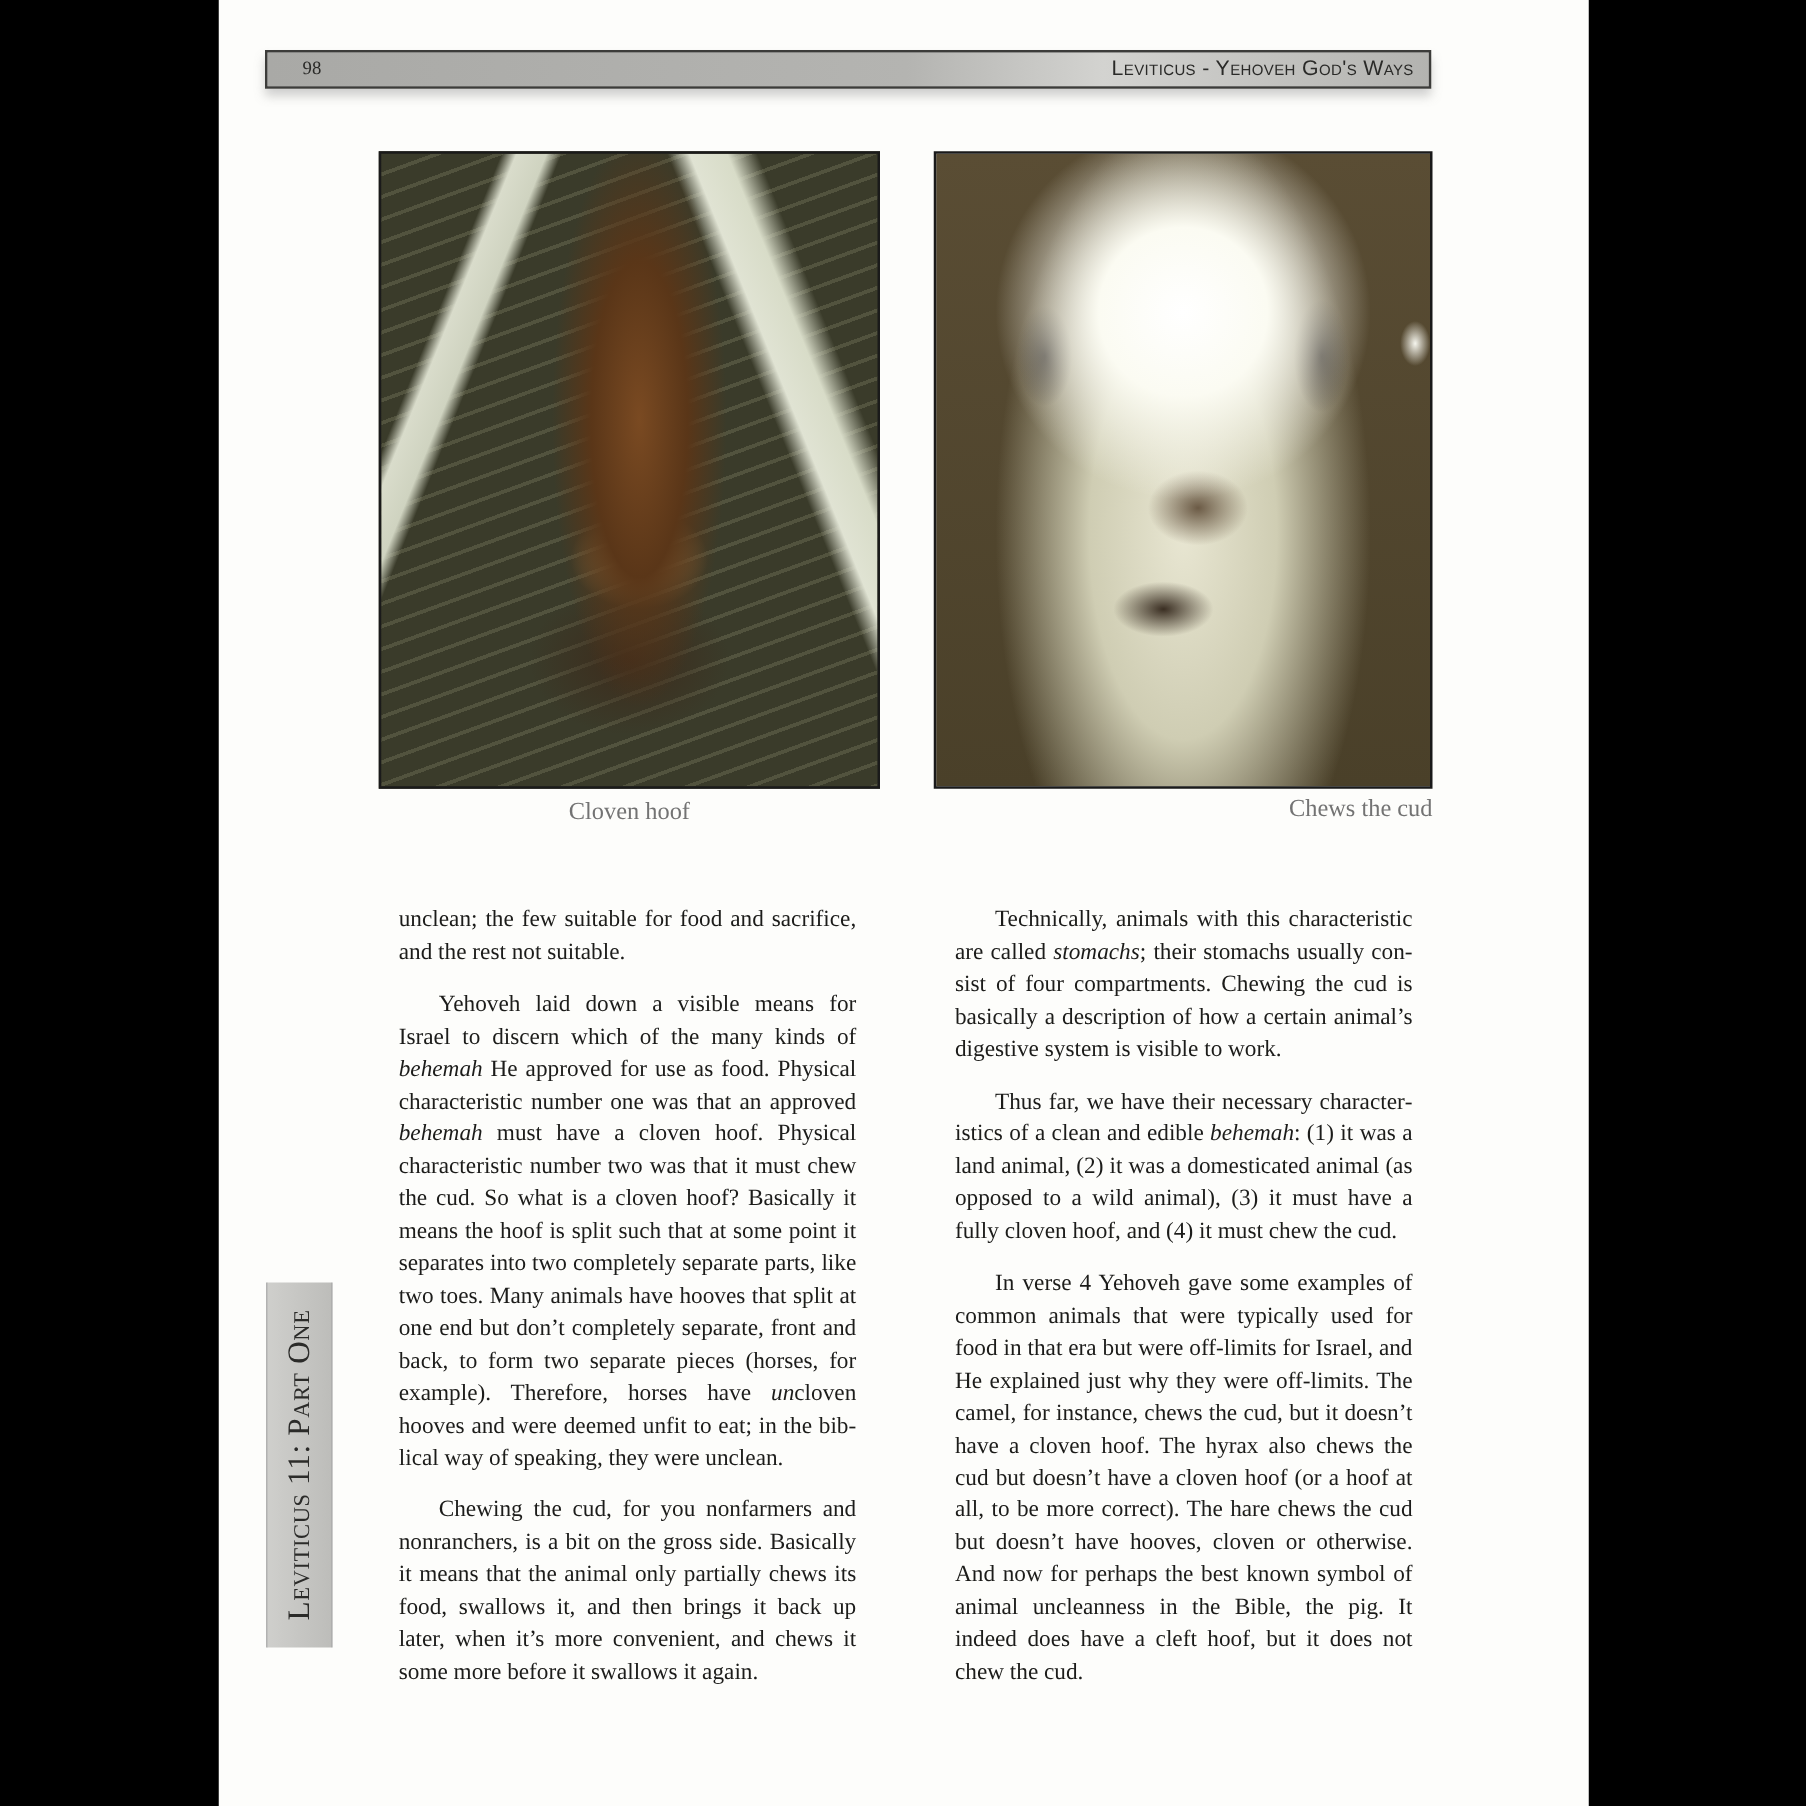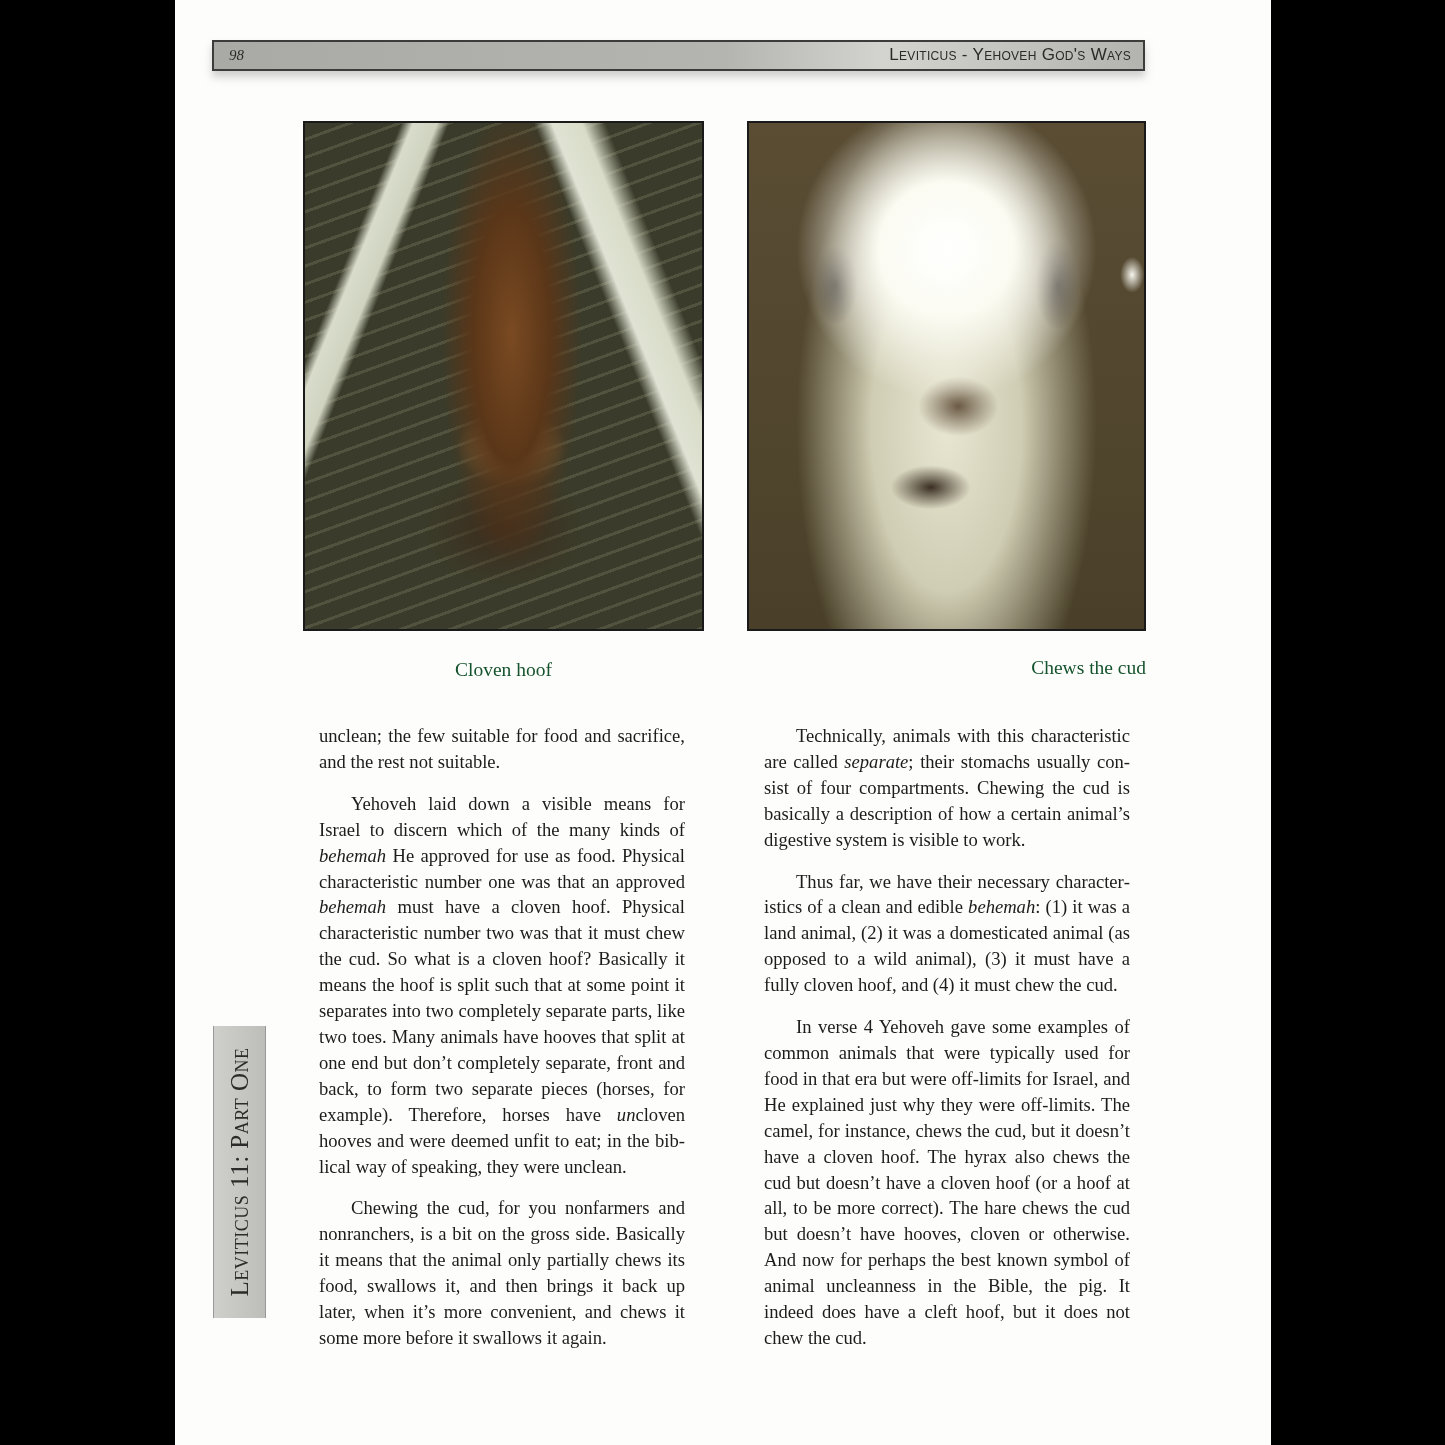--- a/index.html
+++ b/index.html
@@ -2,21 +2,21 @@
 <html><head>
 <meta charset="utf-8">
 <style>
   html, body { margin:0; padding:0; }
   body { width:1445px; height:1445px; background:#000; position:relative; overflow:hidden; font-family:"Liberation Serif","DejaVu Serif",serif; }
   .page { position:absolute; left:175px; top:0; width:1096px; height:1445px; background:#fdfdfb; }
   .header-bar { position:absolute; left:37px; top:40px; width:933px; height:31px;
     background:linear-gradient(90deg,#a9a9a6 0%,#b4b4b1 55%,#d3d3d0 72%,#b3b3b0 100%);
     border-top:2px solid #3c3c3a; border-bottom:2px solid #3c3c3a; border-left:2px solid #3c3c3a; border-right:2px solid #3c3c3a;
     box-shadow:0 6px 8px rgba(120,120,120,0.35); box-sizing:border-box; }
-  .page-number { position:absolute; left:15px; top:5px; font-size:15px; color:#2a2a28;font-style:italic; }
+  .page-number { position:absolute; left:28px; top:5px; font-size:15px; color:#2a2a28; }
   .running-head { position:absolute; right:12px; top:3px; font-size:17px; color:#2a2a28; font-variant:small-caps; letter-spacing:0.3px; font-family:"Liberation Sans","DejaVu Sans",sans-serif; }
   .side-tab { position:absolute; left:38px; top:1026px; width:53px; height:292px;
     background:linear-gradient(90deg,#cfcfcc 0%,#bdbdba 100%); border-left:1px solid #999; border-right:1px solid #999; box-sizing:border-box; }
   .side-tab-text { position:absolute; left:50%; top:50%; transform:translate(-50%,-50%) rotate(-90deg); white-space:nowrap;
     font-size:25px; font-variant:small-caps; color:#2b2b29; letter-spacing:0.5px; }
   .photo { position:absolute; border:2px solid #1a1a1a; box-sizing:border-box; overflow:hidden; }
   .photo-hoof { left:128px; top:121px; width:401px; height:510px;
     background:
       radial-gradient(ellipse 70px 230px at 52% 42%, #7a4a22 0%, #5a3618 55%, rgba(60,40,20,0) 100%),
       radial-gradient(ellipse 55px 40px at 52% 64%, #b88a50 0%, rgba(150,100,50,0) 100%),
@@ -28,21 +28,21 @@
   .photo-llama { left:572px; top:121px; width:399px; height:510px;
     background:
       radial-gradient(ellipse 150px 150px at 50% 25%, #ffffff 0%, #fbfbf2 45%, rgba(240,240,225,0) 100%),
       radial-gradient(ellipse 12px 18px at 97% 30%, #f6f6ee 0%, rgba(240,240,230,0) 100%),
       radial-gradient(ellipse 22px 40px at 22% 32%, #2a241c 0%, rgba(40,30,20,0) 100%),
       radial-gradient(ellipse 22px 45px at 78% 32%, #2a241c 0%, rgba(40,30,20,0) 100%),
       radial-gradient(ellipse 40px 30px at 53% 56%, #6b5a45 0%, rgba(100,80,60,0) 100%),
       radial-gradient(ellipse 40px 22px at 46% 72%, #3a2e22 0%, rgba(50,40,30,0) 100%),
       radial-gradient(ellipse 150px 330px at 50% 60%, #e8e6d2 0%, #cfcdb3 50%, rgba(120,110,80,0) 100%),
       linear-gradient(180deg,#5a4d34 0%,#4a4029 100%); }
-  .caption { position:absolute; font-size:19.5px; color:#14532d; text-align:center;margin-top:20px; }
+  .caption { position:absolute; font-size:19.5px; color:#737373; text-align:center; }
   .caption-left { left:128px; top:639px; width:401px; }
   .caption-right { left:572px; top:637px; width:399px;text-align:right; }
   .column { position:absolute; top:707px; width:398px; font-size:18.6px; line-height:25.9px; color:#1c1c1a; text-align:justify; hyphens:manual; }
   .col-left { left:128px; }
   .col-right { left:573px; }
   .column p { margin:16px; text-indent:0; }
   .column p.indent { text-indent:32px; }
   .column em { font-style:italic; }
 </style>
 </head>
@@ -60,21 +60,21 @@
 
   <div class="photo photo-llama"></div>
   <div class="caption caption-right">Chews the cud</div>
 
   <div class="column col-left">
       <p><span>unclean; the few suitable for food and sacrifice, and the rest not suitable.</span></p>
       <p class="indent"><span>Yehoveh laid down a visible means for Israel to discern which of the many kinds of </span><em>behemah</em><span> He approved for use as food. Physical char­acteristic number one was that an approved </span><em>behemah</em><span> must have a cloven hoof. Physical char­acteristic number two was that it must chew the cud. So what is a cloven hoof? Basically it means the hoof is split such that at some point it sep­arates into two completely separate parts, like two toes. Many animals have hooves that split at one end but don’t completely separate, front and back, to form two separate pieces (horses, for example). Therefore, horses have </span><em>un</em><span>cloven hooves and were deemed unfit to eat; in the bib­lical way of speaking, they were unclean.</span></p>
       <p class="indent"><span>Chewing the cud, for you nonfarmers and nonranchers, is a bit on the gross side. Basically it means that the animal only partially chews its food, swallows it, and then brings it back up later, when it’s more convenient, and chews it some more before it swallows it again.</span></p>
     </div>
   <div class="column col-right">
-      <p class="indent"><span>Technically, animals with this characteristic are called </span><em>separate</em><span>; their stomachs usually con­sist of four compartments. Chewing the cud is basically a description of how a certain animal’s digestive system is visible to work.</span></p>
+      <p class="indent"><span>Technically, animals with this characteristic are called </span><em>stomachs</em><span>; their stomachs usually con­sist of four compartments. Chewing the cud is basically a description of how a certain animal’s digestive system is visible to work.</span></p>
       <p class="indent"><span>Thus far, we have their necessary character­istics of a clean and edible </span><em>behemah</em><span>: (1) it was a land animal, (2) it was a domesticated animal (as opposed to a wild animal), (3) it must have a fully cloven hoof, and (4) it must chew the cud.</span></p>
       <p class="indent"><span>In verse 4 Yehoveh gave some examples of common animals that were typically used for food in that era but were off-limits for Israel, and He explained just why they were off-limits. The camel, for instance, chews the cud, but it doesn’t have a cloven hoof. The hyrax also chews the cud but doesn’t have a cloven hoof (or a hoof at all, to be more correct). The hare chews the cud but doesn’t have hooves, cloven or otherwise. And now for perhaps the best known symbol of animal uncleanness in the Bible, the pig. It indeed does have a cleft hoof, but it does not chew the cud.</span></p>
     </div>
 
   <div class="side-tab">
     <span class="side-tab-text">Leviticus 11: Part One</span>
   </div>
 
 </div>
 

